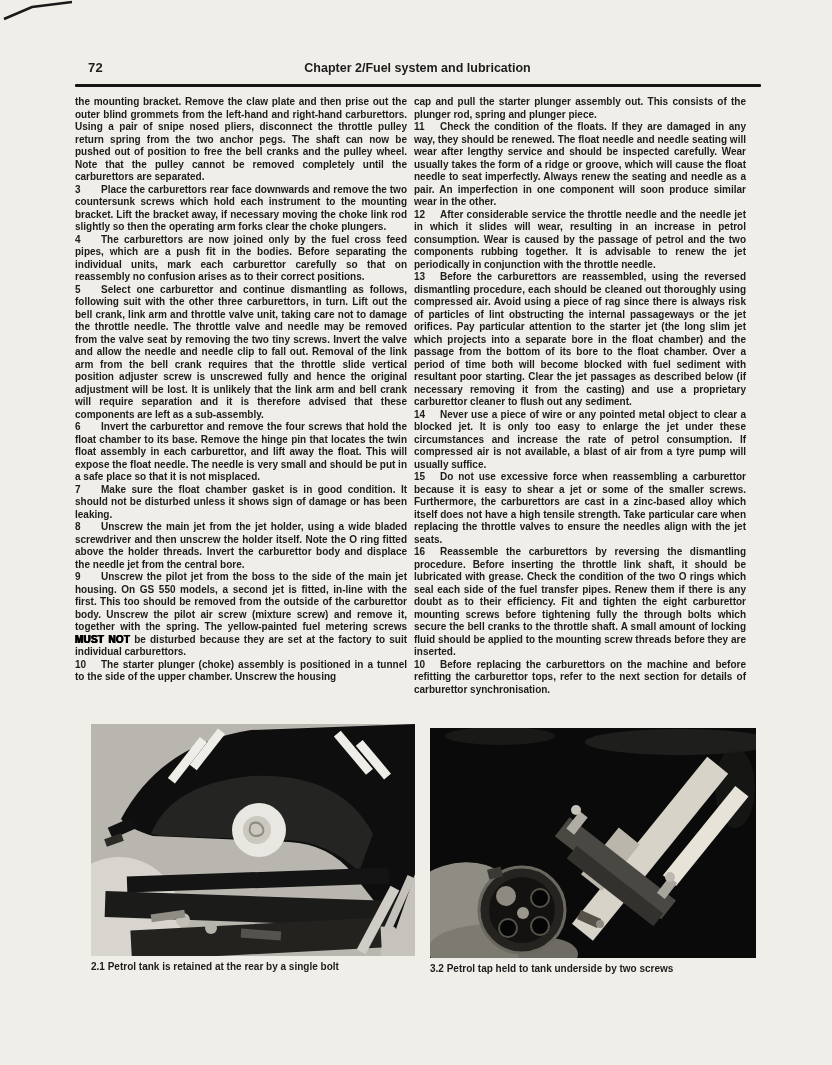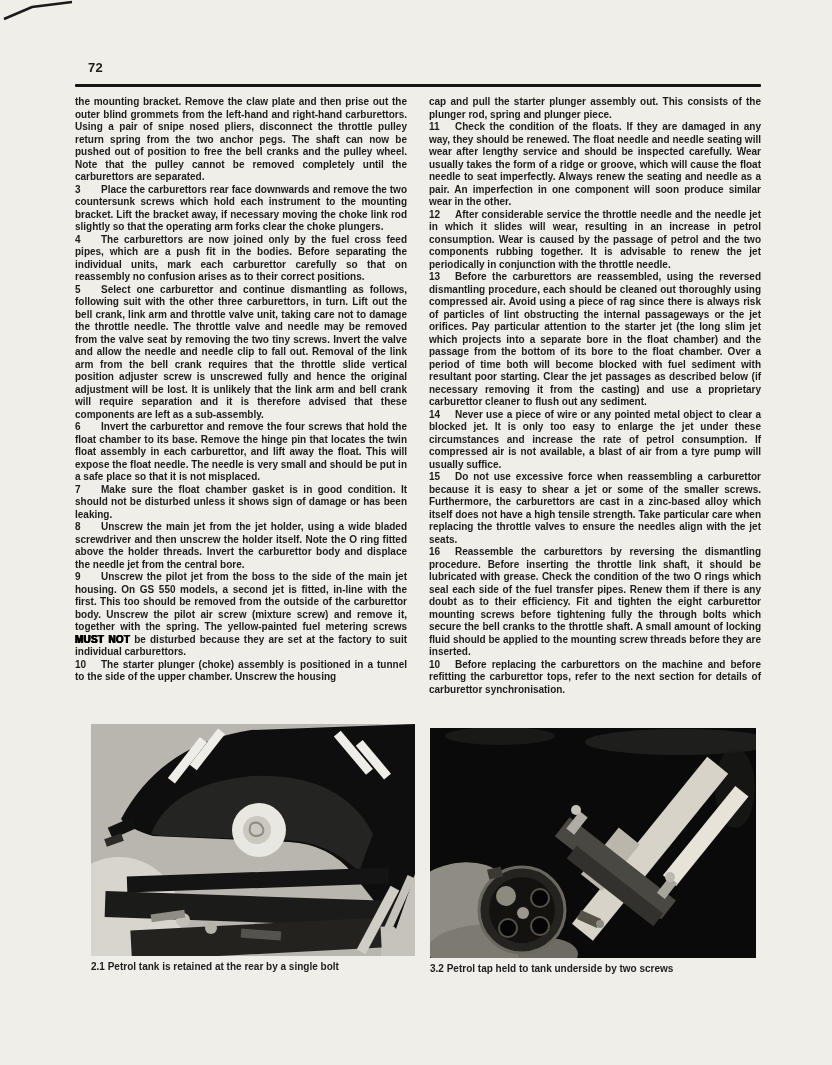--- a/index.html
+++ b/index.html
@@ -20,21 +20,21 @@
   .header-title{
     position:absolute;left:75px;top:61px;width:685px;
     text-align:center;font-size:12.5px;font-weight:bold;
   }
   .header-rule{
     position:absolute;left:75px;top:84px;width:686px;height:3px;
     background:#151515;border-radius:1px;
   }
   .columns{
     position:absolute;left:75px;top:96px;width:686px;
-    display:flex;gap:22px;
+    display:flex;gap:7px;
   }
   .col{width:332px;}
   .para{
     margin:0;
     font-size:10px;line-height:12.5px;font-weight:bold;
     text-align:justify;
   }
   .pnum{display:inline-block;width:26px;}
   .extra-bold{
     color:#000;
@@ -53,27 +53,28 @@
 </head>
 <body>
 
 <div class="page">
 
   <svg class="scan-artifact" width="90" height="24" viewBox="0 0 90 24">
     <polyline points="72,2 32,7 4,19" fill="none" stroke="#1a1a1a" stroke-width="2.5"></polyline>
   </svg>
 
   <div class="pageno">72</div>
+  <div class="header-title">Chapter 2/Fuel system and lubrication</div>
   <div class="header-rule"></div>
 
   <div class="columns">
 
     <div class="col">
       <p class="para"><span>the mounting bracket. Remove the claw plate and then prise out the outer blind grommets from the left-hand and right-hand carburettors. Using a pair of snipe nosed pliers, disconnect the throttle pulley return spring from the two anchor pegs. The shaft can now be pushed out of position to free the bell cranks and the pulley wheel. Note that the pulley cannot be removed completely until the carburettors are separated.</span></p>
-      <p class="para"><span class="pnum">3</span><span>Place the carburettors rear face downwards and remove the two countersunk screws which hold each instrument to the mounting bracket. Lift the bracket away, if necessary moving the choke link rod slightly so that the operating arm forks clear the choke plungers.</span></p>
+      <p class="para"><span class="pnum">3</span><span>Place the carburettors rear face downwards and remove the two countersunk screws which hold each instrument to the mounting bracket. Lift the bracket away, if necessary moving the choke link rod slightly so then the operating arm forks clear the choke plungers.</span></p>
       <p class="para"><span class="pnum">4</span><span>The carburettors are now joined only by the fuel cross feed pipes, which are a push fit in the bodies. Before separating the individual units, mark each carburettor carefully so that on reassembly no confusion arises as to their correct positions.</span></p>
       <p class="para"><span class="pnum">5</span><span>Select one carburettor and continue dismantling as follows, following suit with the other three carburettors, in turn. Lift out the bell crank, link arm and throttle valve unit, taking care not to damage the throttle needle. The throttle valve and needle may be removed from the valve seat by removing the two tiny screws. Invert the valve and allow the needle and needle clip to fall out. Removal of the link arm from the bell crank requires that the throttle slide vertical position adjuster screw is unscrewed fully and hence the original adjustment will be lost. It is unlikely that the link arm and bell crank will require separation and it is therefore advised that these components are left as a sub-assembly.</span></p>
       <p class="para"><span class="pnum">6</span><span>Invert the carburettor and remove the four screws that hold the float chamber to its base. Remove the hinge pin that locates the twin float assembly in each carburettor, and lift away the float. This will expose the float needle. The needle is very small and should be put in a safe place so that it is not misplaced.</span></p>
       <p class="para"><span class="pnum">7</span><span>Make sure the float chamber gasket is in good condition. It should not be disturbed unless it shows sign of damage or has been leaking.</span></p>
       <p class="para"><span class="pnum">8</span><span>Unscrew the main jet from the jet holder, using a wide bladed screwdriver and then unscrew the holder itself. Note the O ring fitted above the holder threads. Invert the carburettor body and displace the needle jet from the central bore.</span></p>
       <p class="para"><span class="pnum">9</span><span>Unscrew the pilot jet from the boss to the side of the main jet housing. On GS 550 models, a second jet is fitted, in-line with the first. This too should be removed from the outside of the carburettor body. Unscrew the pilot air screw (mixture screw) and remove it, together with the spring. The yellow-painted fuel metering screws </span><span class="extra-bold">MUST NOT</span><span> be disturbed because they are set at the factory to suit individual carburettors.</span></p>
       <p class="para"><span class="pnum">10</span><span>The starter plunger (choke) assembly is positioned in a tunnel to the side of the upper chamber. Unscrew the housing</span></p>
     </div>
 
     <div class="col">

